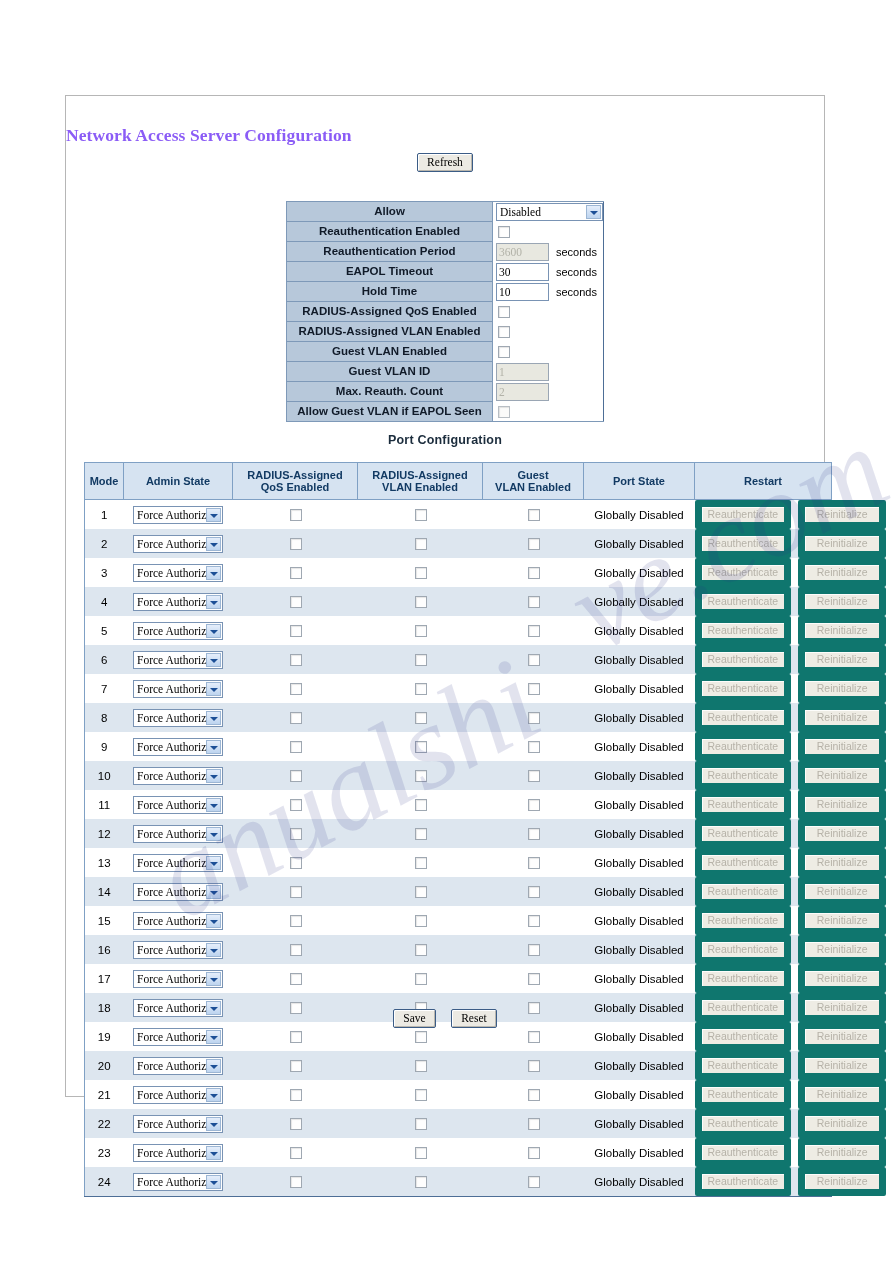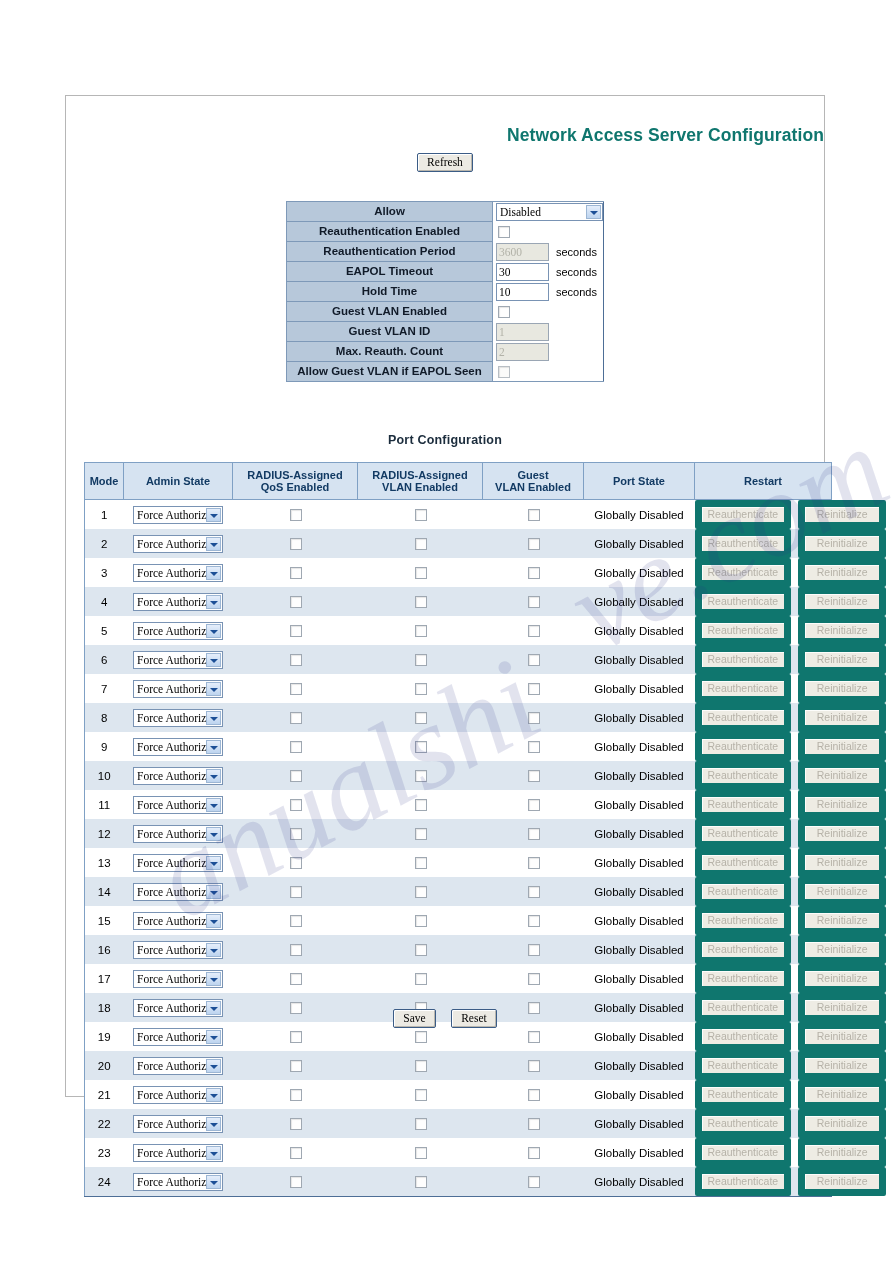--- a/index.html
+++ b/index.html
@@ -46,26 +46,26 @@
   }
   #wm1 { left: 560px; top: 470px; font-size: 120px; transform: rotate(-28deg); }
   #wm2 { left: 140px; top: 720px; font-size: 120px; transform: rotate(-28deg); }
 
   
   #page-title {
     position: absolute;
     left: 0;
     top: 29px;
     width: 100%;
-    text-align: right;
-    color: #0f766e;
+    text-align: left;
+    color: #8b5cf6;
     font-size: 17.5px;
     font-weight: bold;
     letter-spacing: 0.1px;
-    font-family: Liberation Sans, sans-serif;
+    font-family: Liberation Serif, serif;
   }
 
   
   .winbtn {
     font-family: "Liberation Serif", serif;
     font-size: 11.5px;
     color: #000000;
     background: #eceae3;
     border: 1px solid #3b5c86;
     border-radius: 2px;
@@ -318,20 +318,28 @@
         </tr>
         <tr>
           <td class="lbl">EAPOL Timeout</td>
           <td class="val"><input type="text" class="txt" value="30" style=""><span class="unit">seconds</span></td>
         </tr>
         <tr>
           <td class="lbl">Hold Time</td>
           <td class="val"><input type="text" class="txt" value="10" style=""><span class="unit">seconds</span></td>
         </tr>
         <tr>
+          <td class="lbl">RADIUS-Assigned QoS Enabled</td>
+          <td class="val"><span class="chk"></span></td>
+        </tr>
+        <tr>
+          <td class="lbl">RADIUS-Assigned VLAN Enabled</td>
+          <td class="val"><span class="chk"></span></td>
+        </tr>
+        <tr>
           <td class="lbl">Guest VLAN Enabled</td>
           <td class="val"><span class="chk"></span></td>
         </tr>
         <tr>
           <td class="lbl">Guest VLAN ID</td>
           <td class="val"><input type="text" class="txt dis" disabled="" value="1" style=""></td>
         </tr>
         <tr>
           <td class="lbl">Max. Reauth. Count</td>
           <td class="val"><input type="text" class="txt dis" disabled="" value="2" style=""></td>

